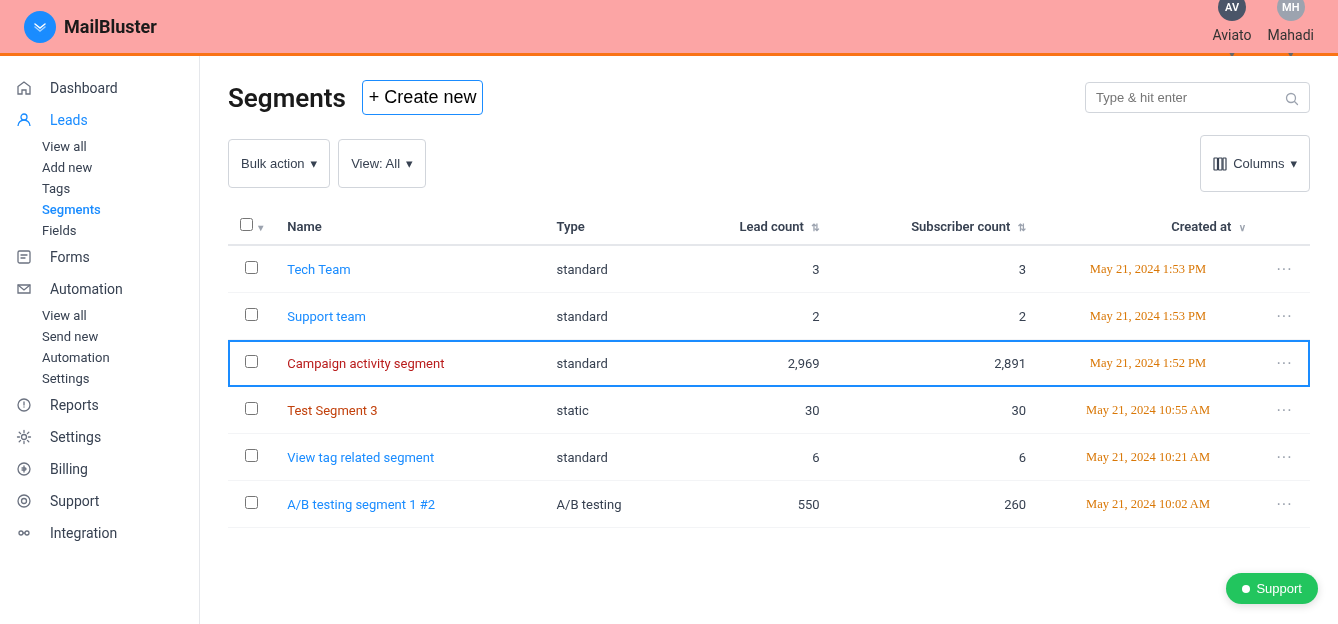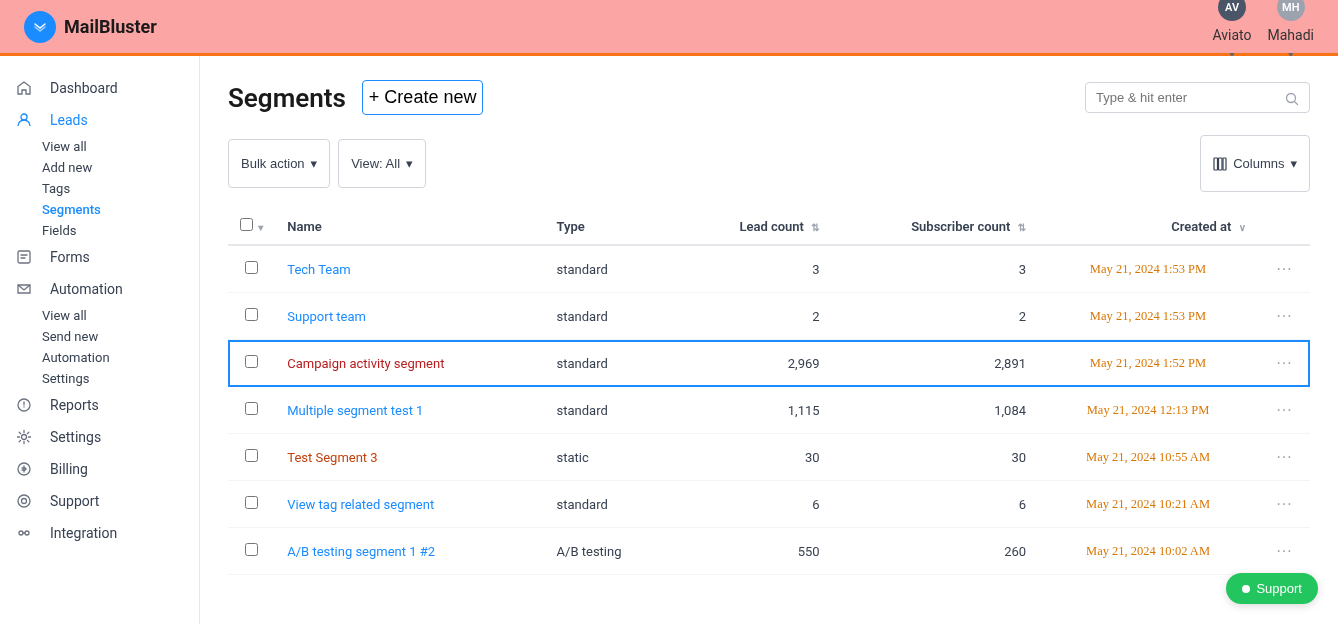--- a/index.html
+++ b/index.html
@@ -328,35 +328,20 @@
     <td class="date-cell">May 21, 2024 1:52 PM</td>
     <td class="actions-col">
       <button class="more-btn">···</button>
     </td>
   </tr>
             <tr>
     <td class="checkbox-col">
       <input type="checkbox" style="">
     </td>
     <td class="link-cell">
-      <a style="color:#1a8cff; cursor:pointer;">Multiple segment test 1</a>
-    </td>
-    <td>standard</td>
-    <td class="right">1,115</td>
-    <td class="right">1,084</td>
-    <td class="date-cell">May 21, 2024 12:13 PM</td>
-    <td class="actions-col">
-      <button class="more-btn">···</button>
-    </td>
-  </tr>
-            <tr>
-    <td class="checkbox-col">
-      <input type="checkbox" style="">
-    </td>
-    <td class="link-cell">
       <a style="color:#c2410c; cursor:pointer;">Test Segment 3</a>
     </td>
     <td>static</td>
     <td class="right">30</td>
     <td class="right">30</td>
     <td class="date-cell">May 21, 2024 10:55 AM</td>
     <td class="actions-col">
       <button class="more-btn">···</button>
     </td>
   </tr>

